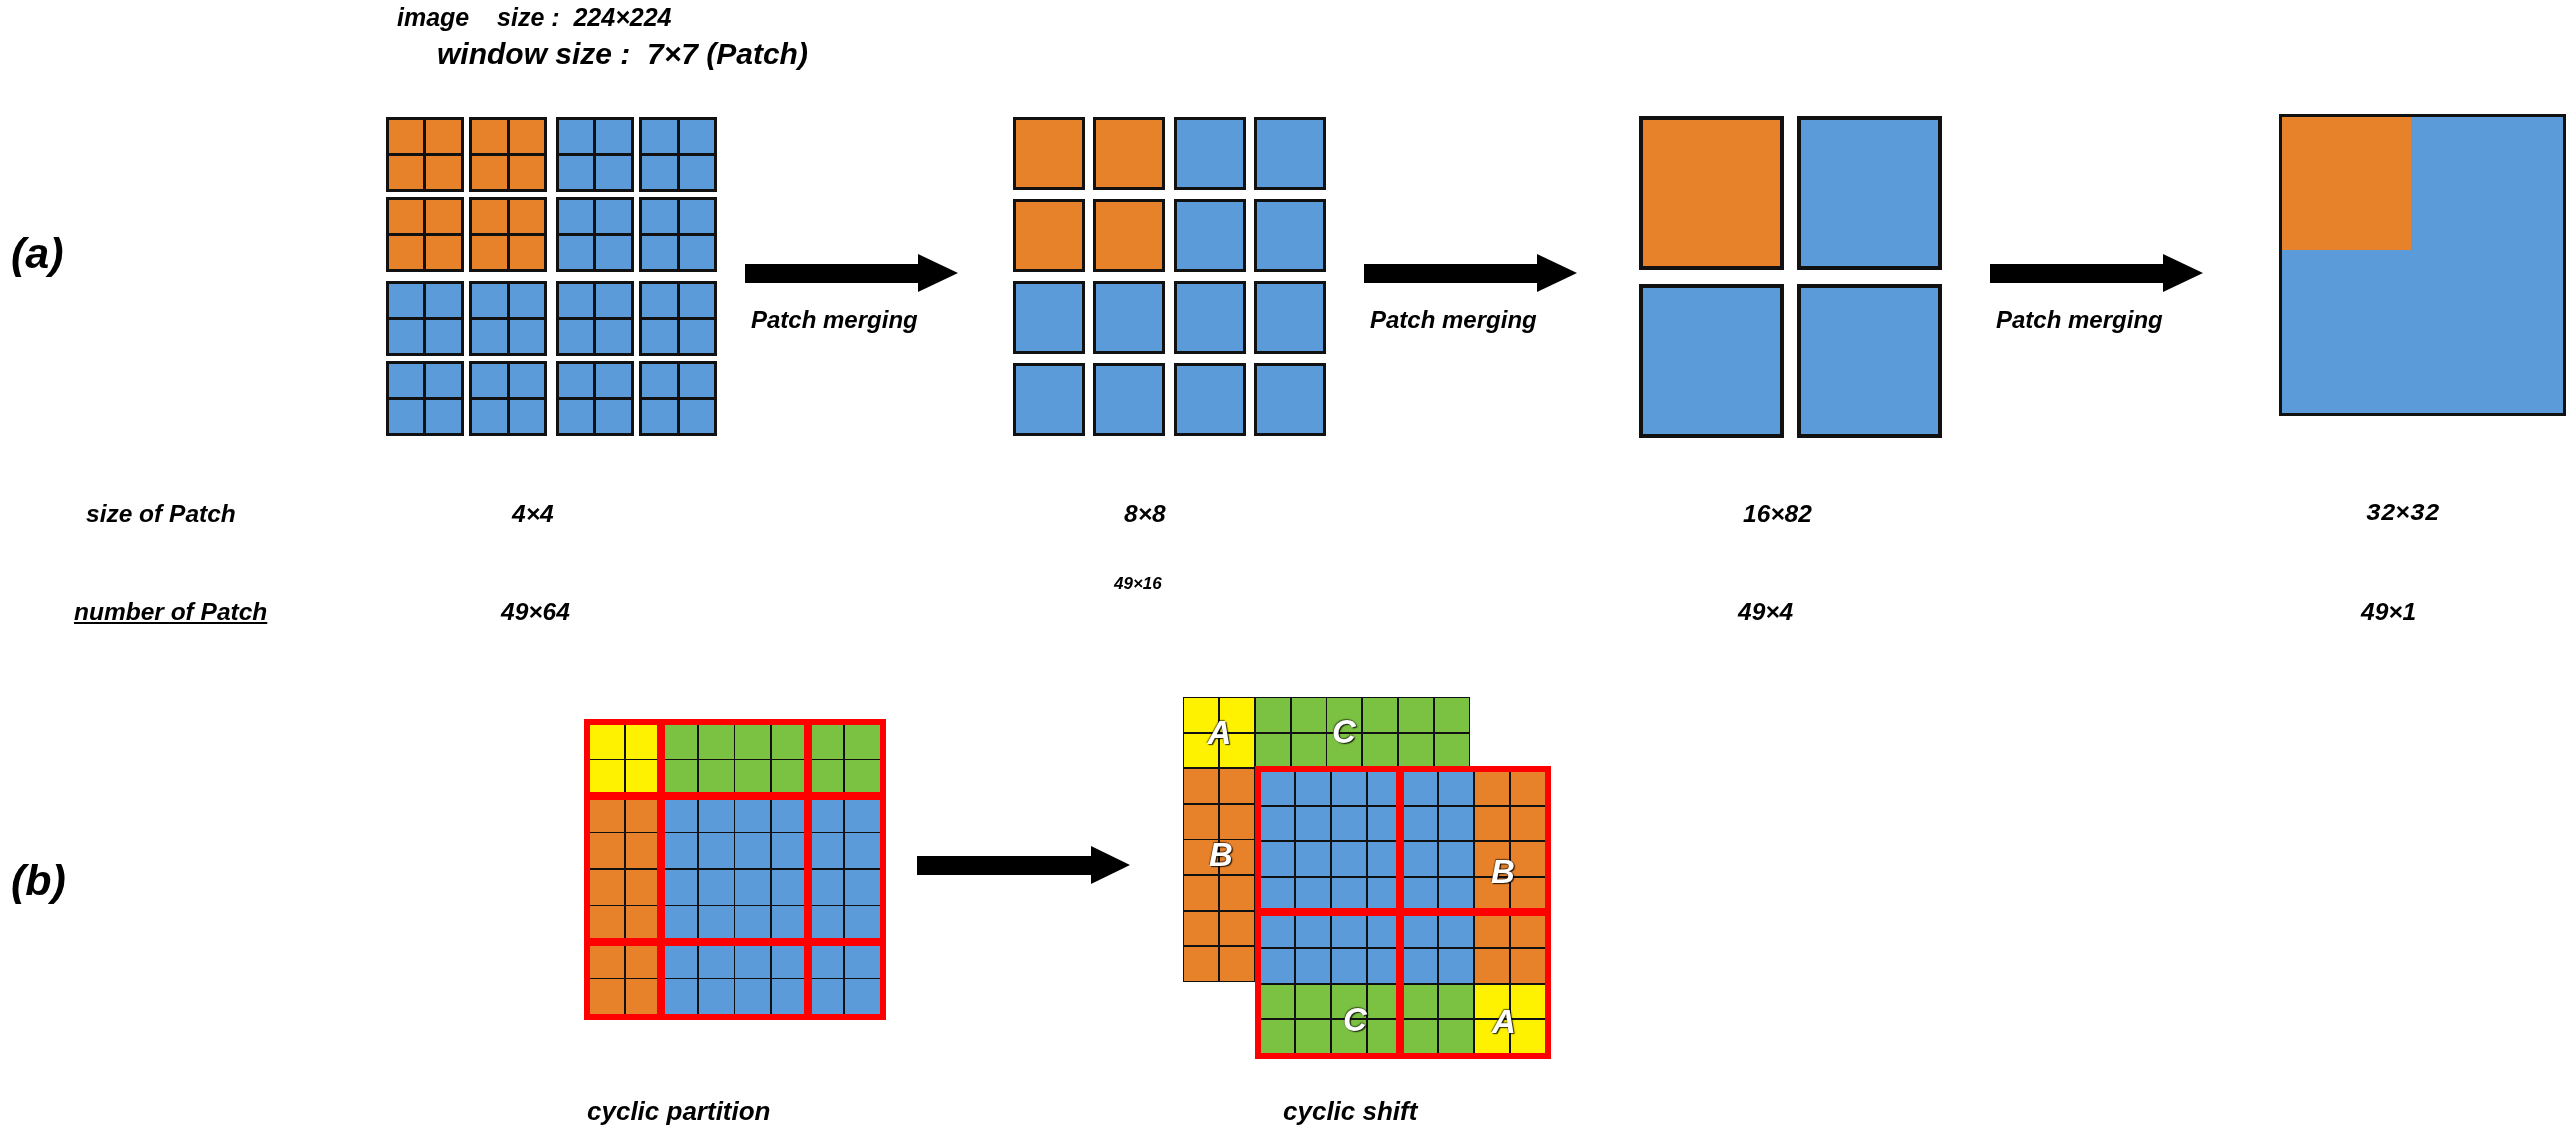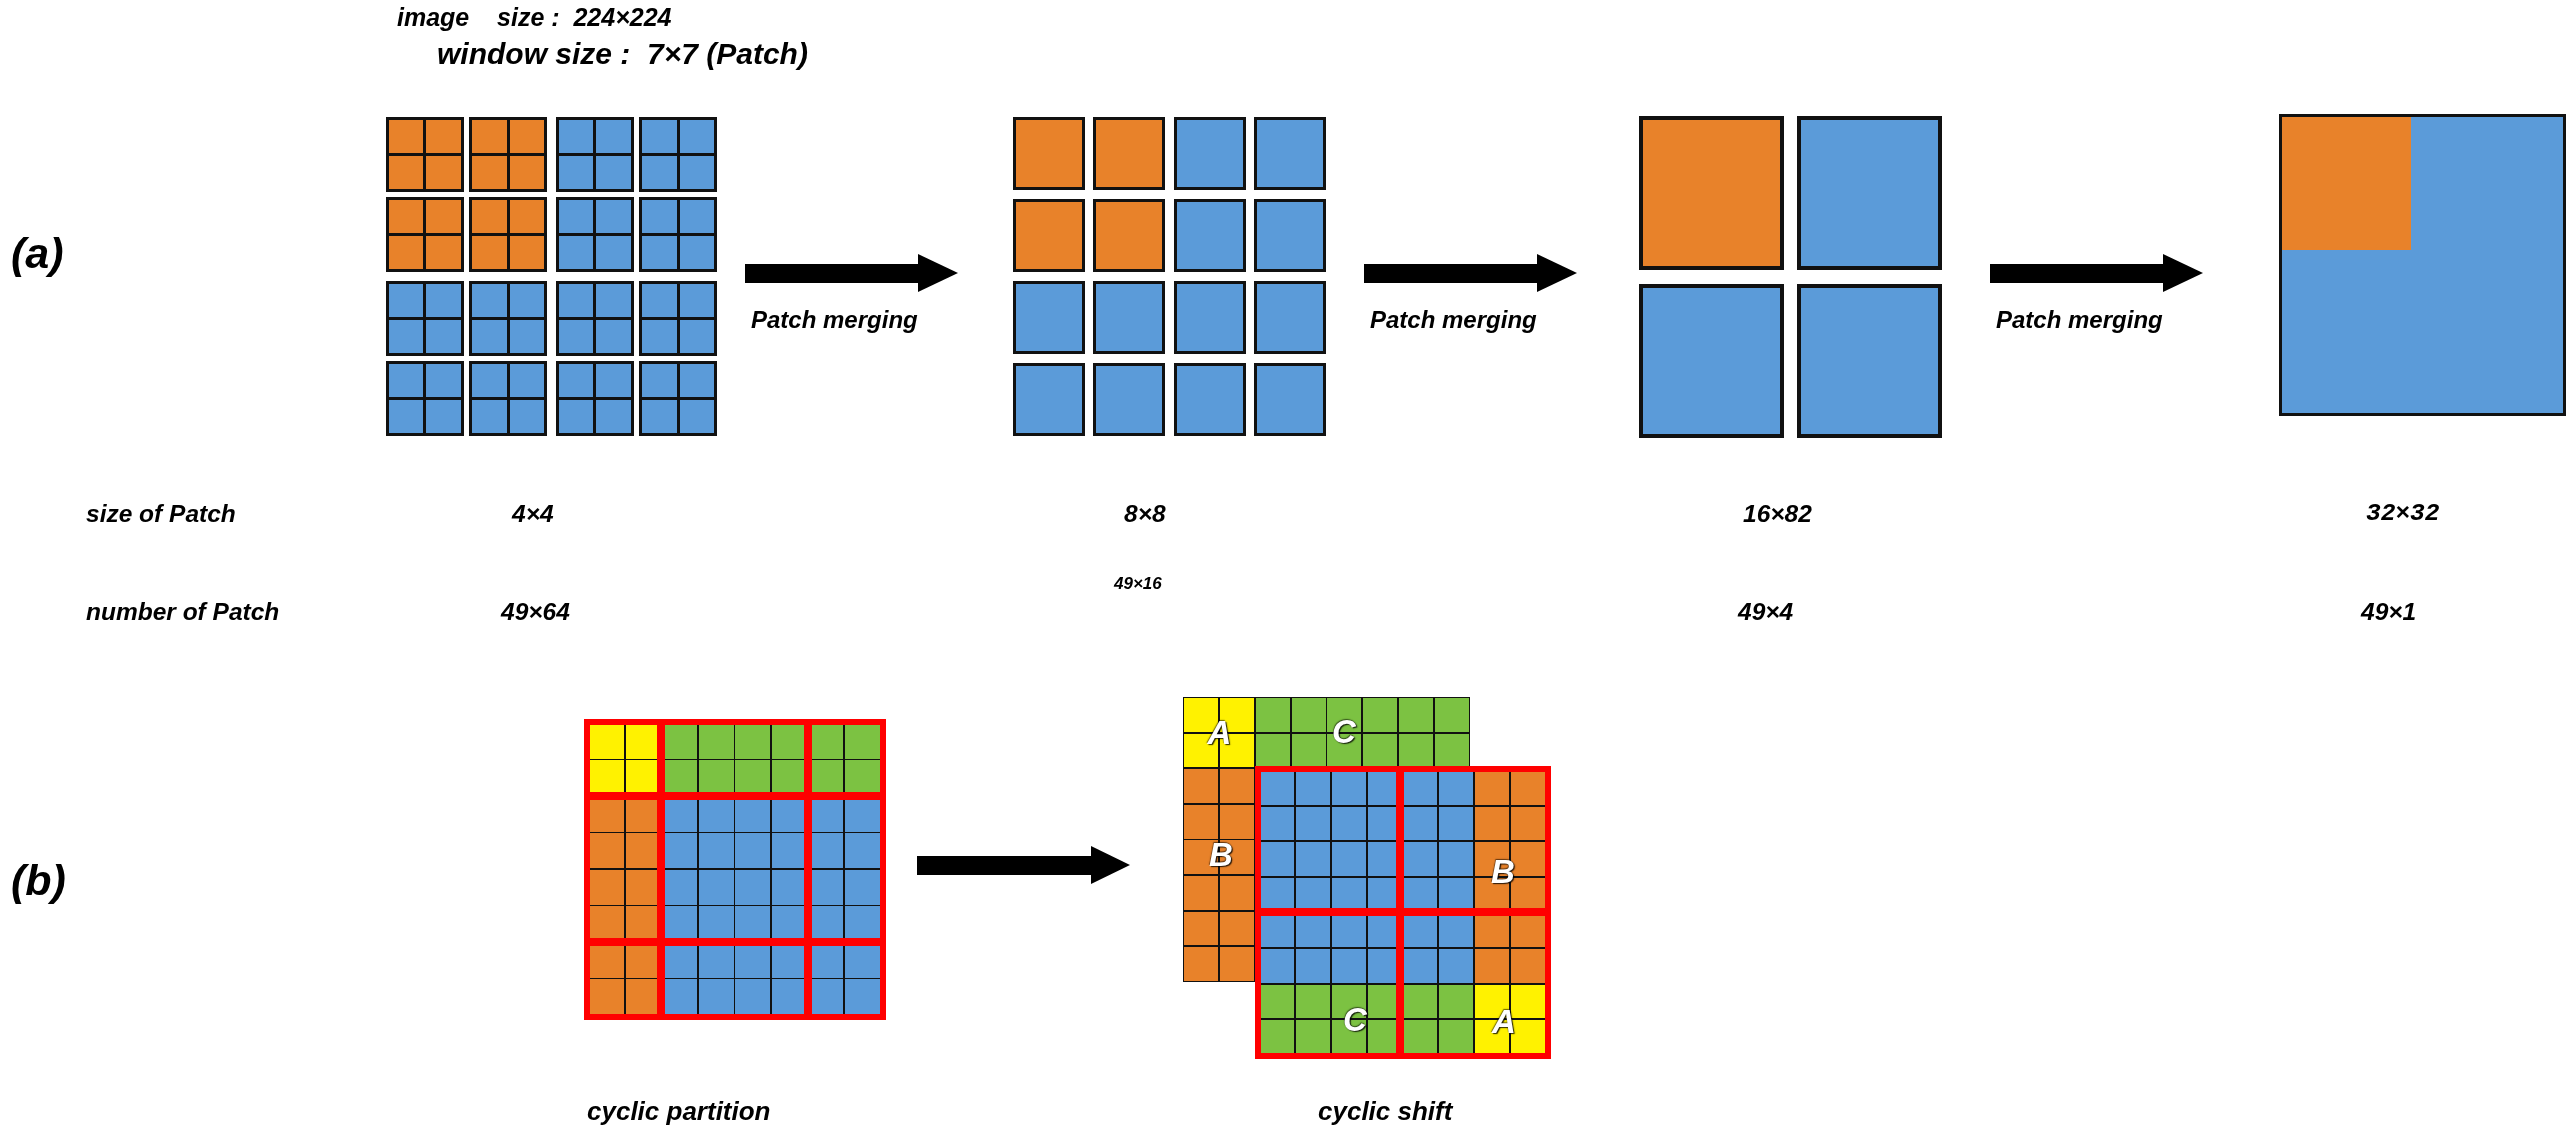--- a/index.html
+++ b/index.html
@@ -216,21 +216,21 @@
 <div class="s4 c-bl" style="left:2279px;top:114px;width:287px;height:302px;position:absolute;">
   <div class="corner c-or" style="width:46%;height:45%;"></div>
 </div>
 
 <div class="rowlbl" style="left:86px;top:500px;font-size:24.5px;">size of Patch</div>
 <div class="rowlbl" style="left:512px;top:500px;font-size:24.5px;">4×4</div>
 <div class="rowlbl" style="left:1124px;top:500px;font-size:24.5px;">8×8</div>
 <div class="rowlbl" style="left:1743px;top:500px;font-size:24.5px;">16×82</div>
 <div class="rowlbl" style="left:2366px;top:500px;font-size:24.5px;font-family:Liberation Mono, monospace;">32×32</div>
 
-<div class="rowlbl" style="left:86px;top:598px;font-size:24.5px;">number of Patch</div>
+<div class="rowlbl" style="left:74px;top:598px;font-size:24.5px;text-decoration:underline;">number of Patch</div>
 <div class="rowlbl" style="left:501px;top:598px;font-size:24.5px;">49×64</div>
 <div class="rowlbl" style="left:1114px;top:574px;font-size:17px;">49×16</div>
 <div class="rowlbl" style="left:1738px;top:598px;font-size:24.5px;">49×4</div>
 <div class="rowlbl" style="left:2361px;top:598px;font-size:24.5px;">49×1</div>
 
 <div style="position:absolute;left:588px;top:723px;width:293px;height:292px;">
   <div class="g8" style="left:0;top:0;width:293px;height:292px;">
     <i class="c-ye"></i>
       <i class="c-ye"></i>
       <i class="c-gr"></i>
@@ -451,14 +451,14 @@
   </div>
 
   <div class="redframe" style="left:72px;top:69px;width:296px;height:293px;"></div>
   <div class="redline" style="left:213px;top:69px;width:8px;height:293px;"></div>
   <div class="redline" style="left:72px;top:211px;width:296px;height:8px;"></div>
 
   <div class="tag" style="left:308px;top:156px;font-size:33px;">B</div>
   <div class="tag" style="left:160px;top:304px;font-size:33px;">C</div>
   <div class="tag" style="left:309px;top:306px;font-size:33px;">A</div>
 </div>
-<div class="cap" style="left:1283px;top:1096px;font-size:26px;margin-left:35px;">cyclic shift</div>
+<div class="cap" style="left:1283px;top:1096px;font-size:26px;">cyclic shift</div>
 
 
 </body></html>

